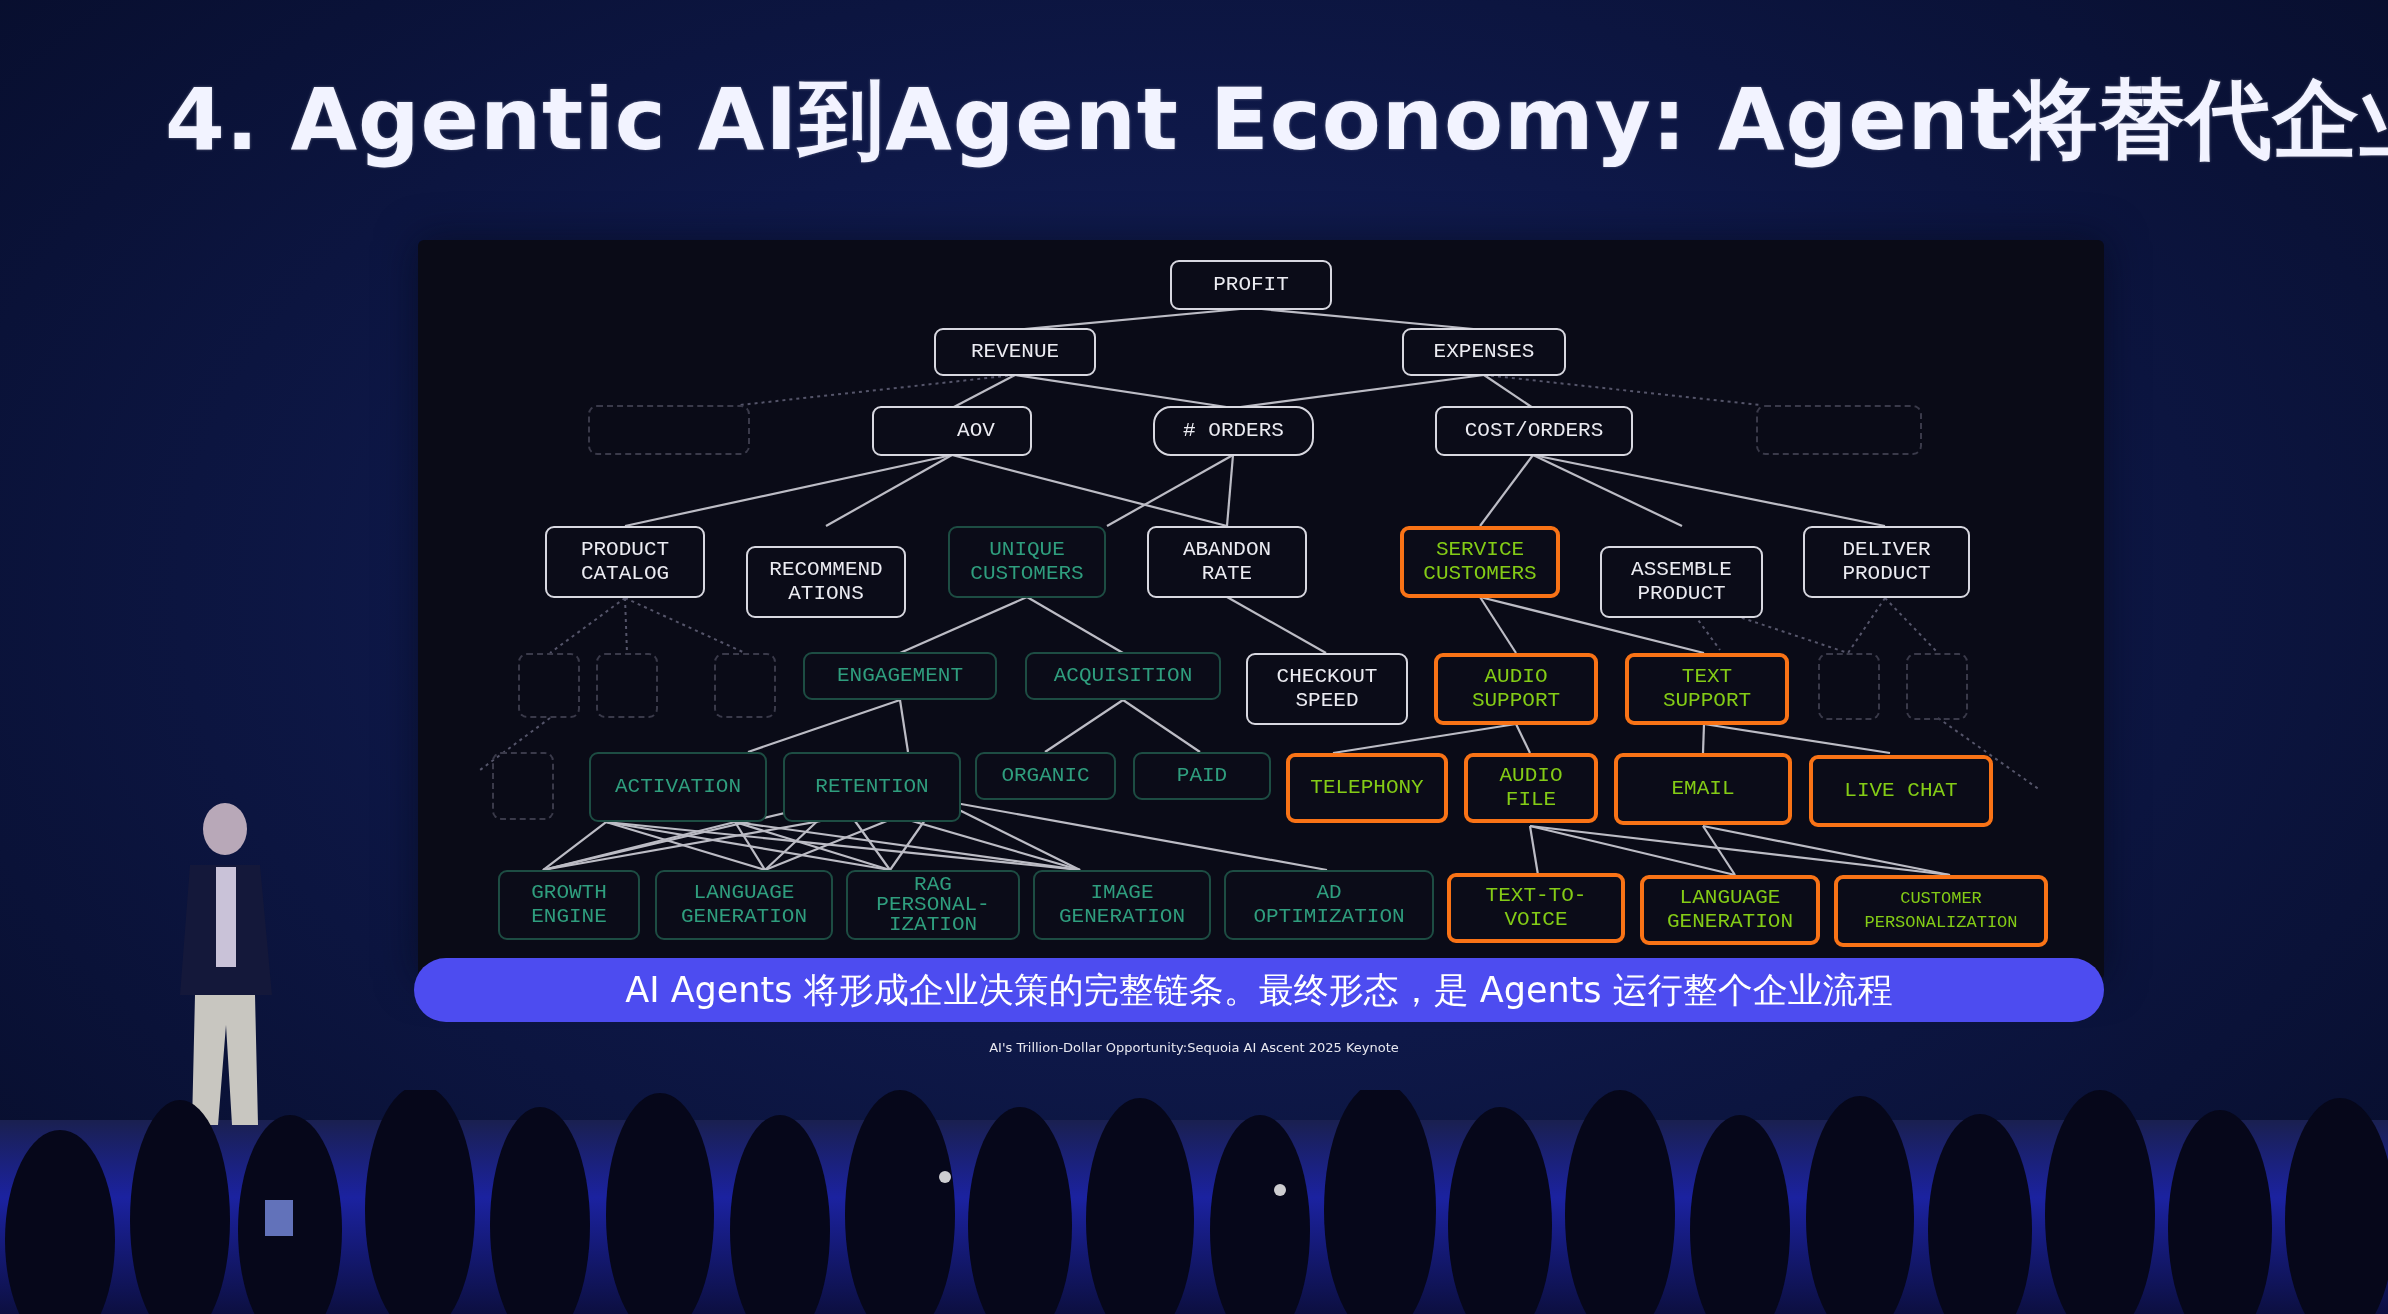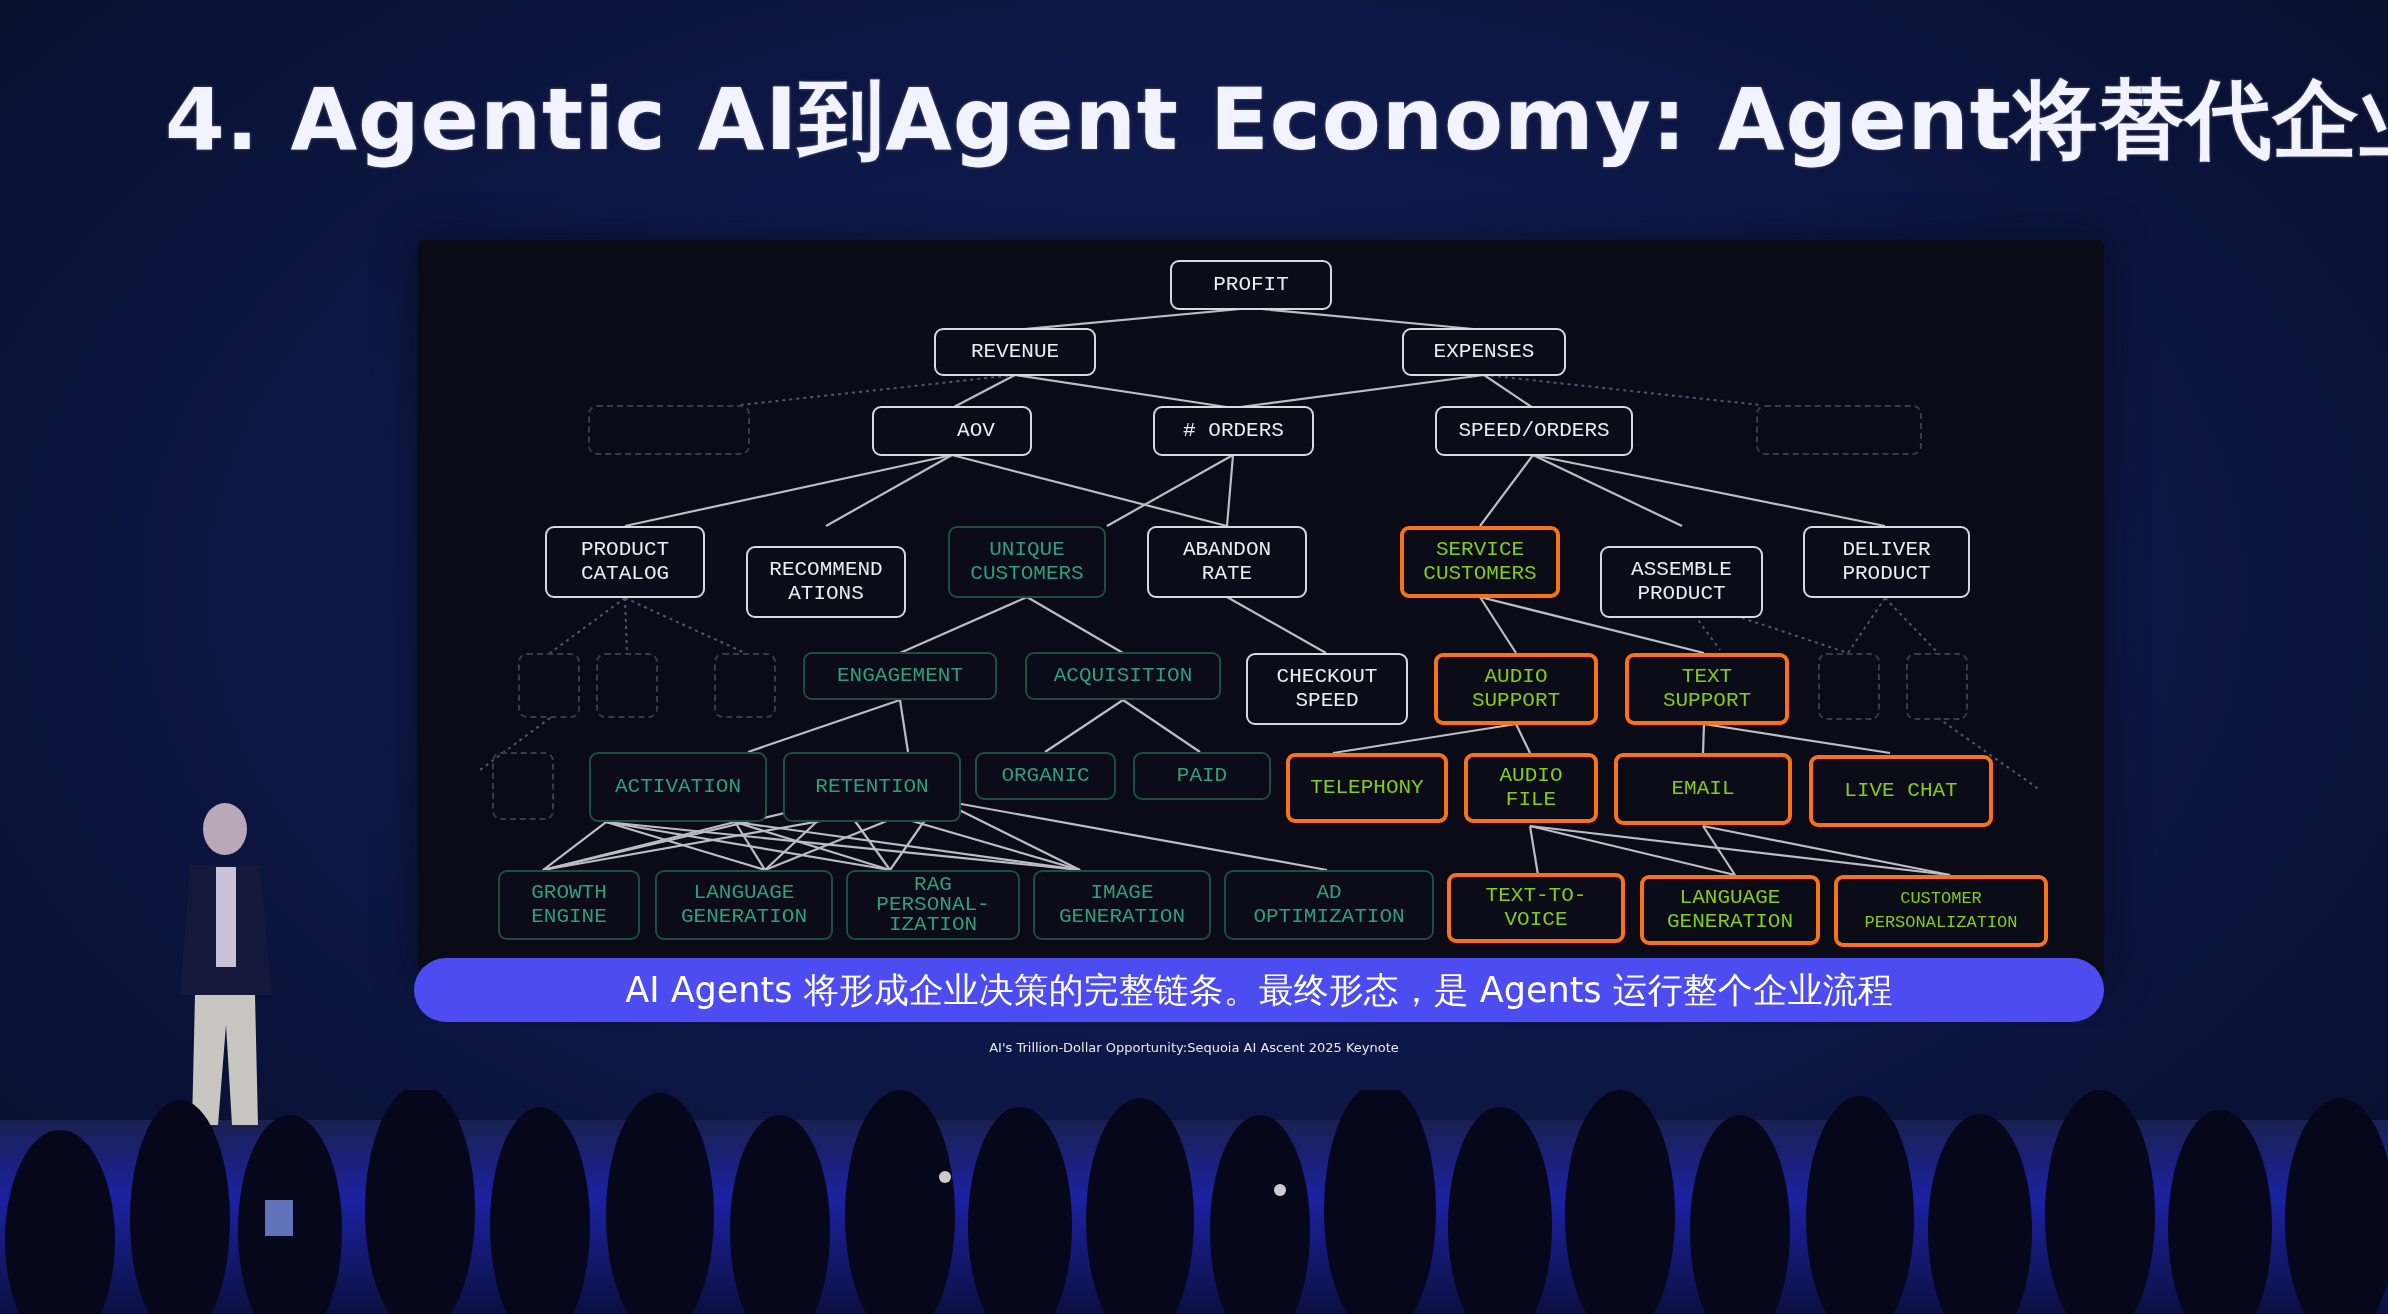--- a/index.html
+++ b/index.html
@@ -142,22 +142,22 @@
 <div class="node ghost" style="left:596px;top:653px;width:62px;height:65px;"></div>
 <div class="node ghost" style="left:714px;top:653px;width:62px;height:65px;"></div>
 <div class="node ghost" style="left:492px;top:752px;width:62px;height:68px;"></div>
 <div class="node ghost" style="left:1818px;top:653px;width:62px;height:67px;"></div>
 <div class="node ghost" style="left:1906px;top:653px;width:62px;height:67px;"></div>
 
 <div class="node white" style="left:1170px;top:260px;width:162px;height:50px;">PROFIT</div>
 <div class="node white" style="left:934px;top:328px;width:162px;height:48px;">REVENUE</div>
 <div class="node white" style="left:1402px;top:328px;width:164px;height:48px;">EXPENSES</div>
 <div class="node white" style="left:872px;top:406px;width:160px;height:50px;padding-left:48px;">AOV</div>
-<div class="node white" style="left:1153px;top:406px;width:161px;height:50px;"># ORDERS</div>
-<div class="node white" style="left:1435px;top:406px;width:198px;height:50px;">SPEED/ORDERS</div>
+<div class="node white" style="left:1153px;top:406px;width:161px;height:50px;border-radius:18px;"># ORDERS</div>
+<div class="node white" style="left:1435px;top:406px;width:198px;height:50px;">COST/ORDERS</div>
 
 <div class="node white" style="left:545px;top:526px;width:160px;height:72px;">PRODUCT
 CATALOG</div>
 <div class="node white" style="left:746px;top:526px;width:160px;height:72px;margin-top:20px;">RECOMMEND
 ATIONS</div>
 <div class="node green" style="left:948px;top:526px;width:158px;height:72px;">UNIQUE
 CUSTOMERS</div>
 <div class="node white" style="left:1147px;top:526px;width:160px;height:72px;">ABANDON
 RATE</div>
 <div class="node orange" style="left:1400px;top:526px;width:160px;height:72px;">SERVICE

